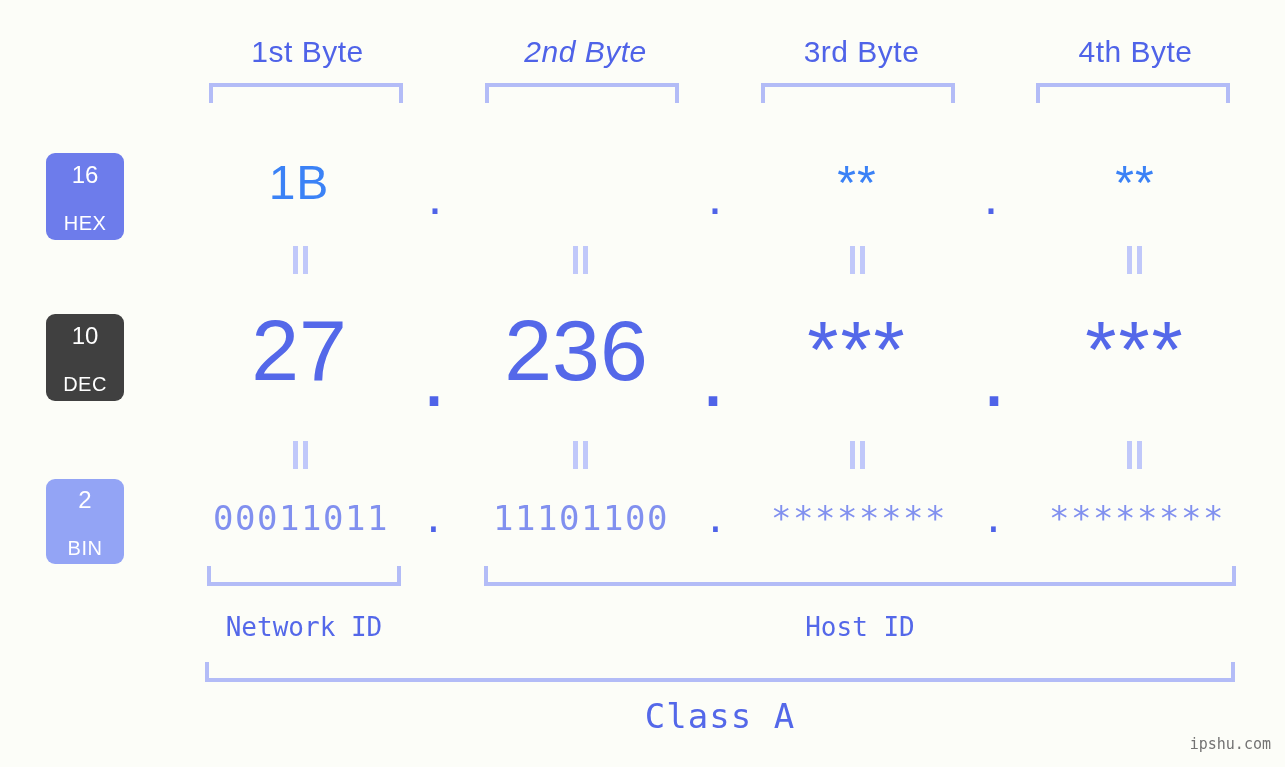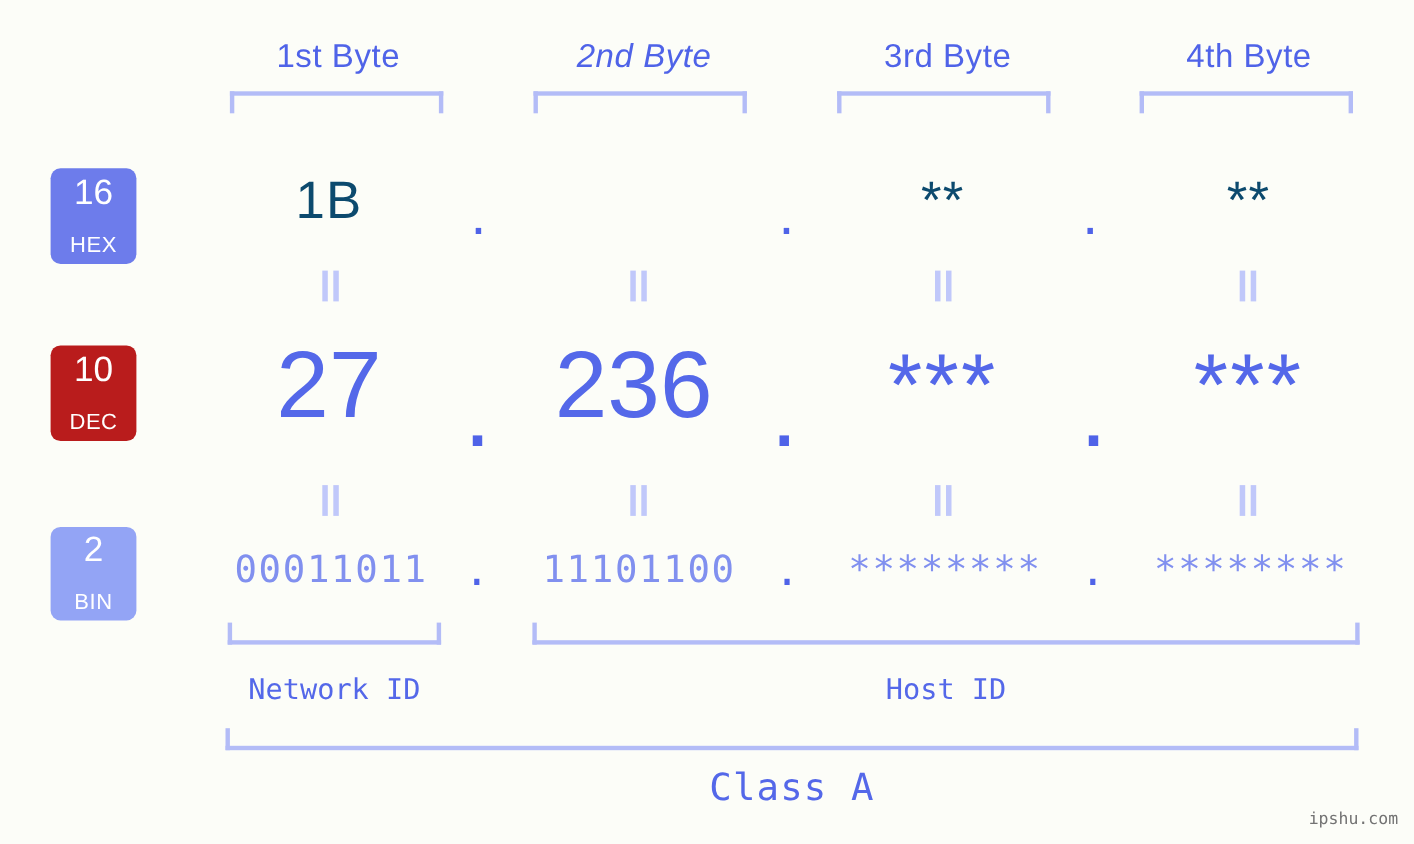--- a/index.html
+++ b/index.html
@@ -68,42 +68,42 @@
     color: #ffffff;
     text-align: center;
     font-family: "Liberation Sans", sans-serif;
     display: flex;
     flex-direction: column;
     justify-content: center;
     align-items: center;
     box-sizing: border-box;
   }
   .badge .num {
-    font-size: 32px;
+    font-size: 24px;
     line-height: 33px;
     font-weight: 400;
     letter-spacing: 0px;
   }
   .badge .name {
     font-size: 20px;
     line-height: 24px;
     font-weight: 400;
     letter-spacing: 0.5px;
     margin-top: 20px;
   }
   #badge-hex { top: 153px; height: 87px; background: #6d7ceb; }
-  #badge-dec { top: 314px; height: 87px; background: #b91c1c; }
+  #badge-dec { top: 314px; height: 87px; background: #404040; }
   #badge-bin { top: 479px; height: 85px; background: #93a4f5; }
 
   
   .value {
     position: absolute;
     text-align: center;
     white-space: nowrap;
-    color: #0c4a6e;
+    color: #3b82f6;
     font-family: "Liberation Sans", sans-serif;
   }
   .dot {
     position: absolute;
     color: #4f63e8;
     font-family: "Liberation Sans", sans-serif;
     text-align: center;
     white-space: nowrap;
     line-height: 1;
   }

